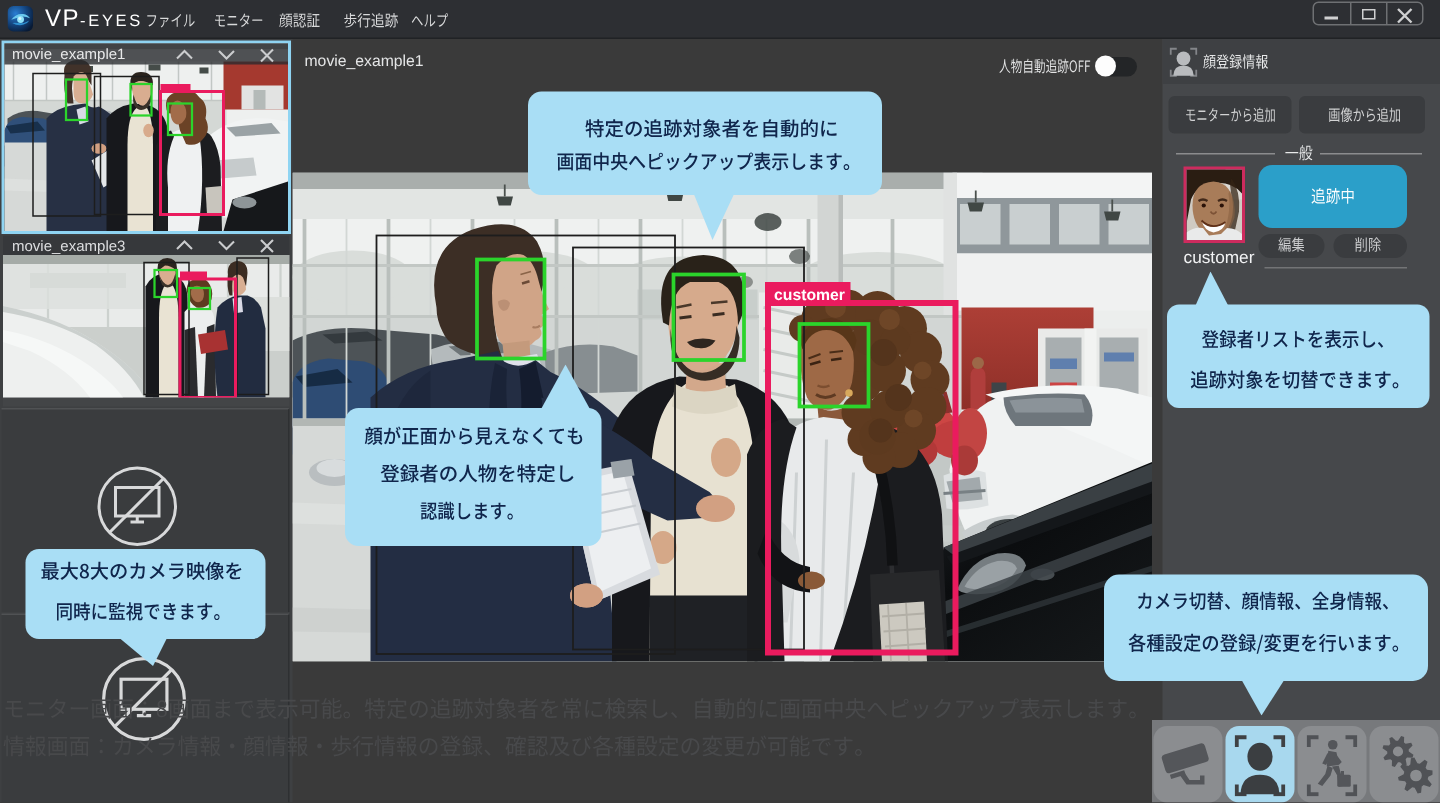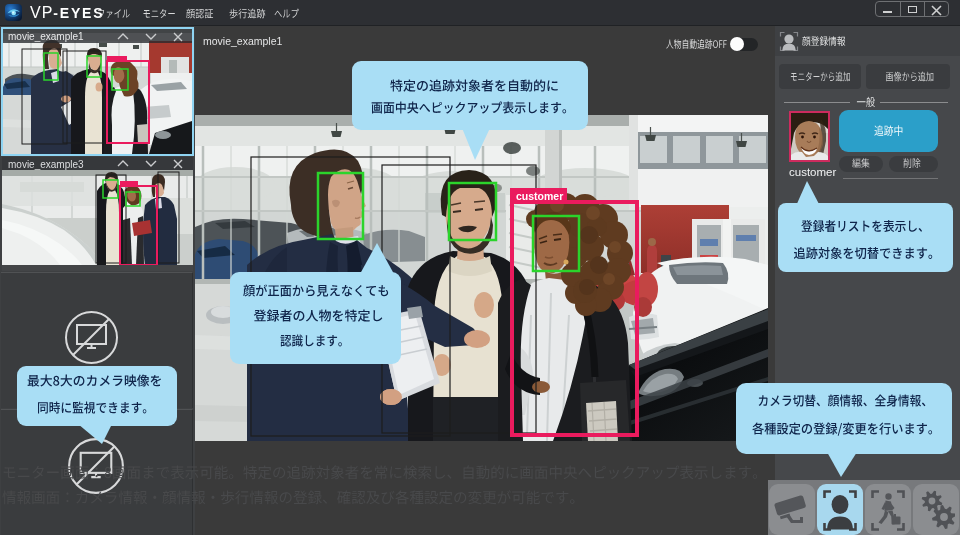--- a/index.html
+++ b/index.html
@@ -17,21 +17,21 @@
           <stop offset="55%" stop-color="#14447e"></stop>
           <stop offset="100%" stop-color="#081a35"></stop>
  </radialGradient>
       </defs>
  <rect x="0" y="0" width="17" height="17" rx="4" fill="url(#lg)"></rect>
  <path d="M2.5 9.2 Q6 4.6 10.5 5.4 Q13.6 6 15 8.2 Q11 6.4 8 7.4 Q4.8 8.4 2.5 9.2Z" fill="#69c8ee"></path>
  <path d="M3.2 11.3 Q7 13.6 10.8 12.4 Q13.4 11.5 14.6 9.6 Q10.6 11.9 7.4 11.4 Q5 11 3.2 11.3Z" fill="#2e8fd0"></path>
  <circle cx="8.7" cy="9" r="2.3" fill="#8fe2f8"></circle>
       <circle cx="8.2" cy="8.4" r="1" fill="#d8f6ff"></circle>
 </svg>
-<div class="abs" style="left:30px;top:4px;color:#fff;font-size:16px;letter-spacing:1px">VP<span style="font-size:14px;letter-spacing:1.8px;font-weight:bold">-EYES</span></div>
+<div class="abs" style="left:30px;top:4px;color:#fff;font-size:16px;letter-spacing:1px">VP<span style="font-size:11px;letter-spacing:1.8px;font-weight:normal">-EYES</span></div>
 
 <div class="abs" style="left:875px;top:1px;width:74px;height:16px;border:1px solid #6e7073;border-radius:4px;display:flex">
  <div style="width:25px;border-right:1px solid #6e7073;position:relative">
         <div class="abs" style="left:7px;top:9px;width:9px;height:1.6px;background:#cfd0d1"></div>
       </div>
  <div style="width:24px;border-right:1px solid #6e7073;position:relative">
         <div class="abs" style="left:7px;top:4px;width:9px;height:7px;border:1.6px solid #cfd0d1"></div>
       </div>
  <div style="width:23px;position:relative">
    <svg class="abs" style="left:6px;top:3px" width="11" height="11" viewBox="0 0 11 11">

